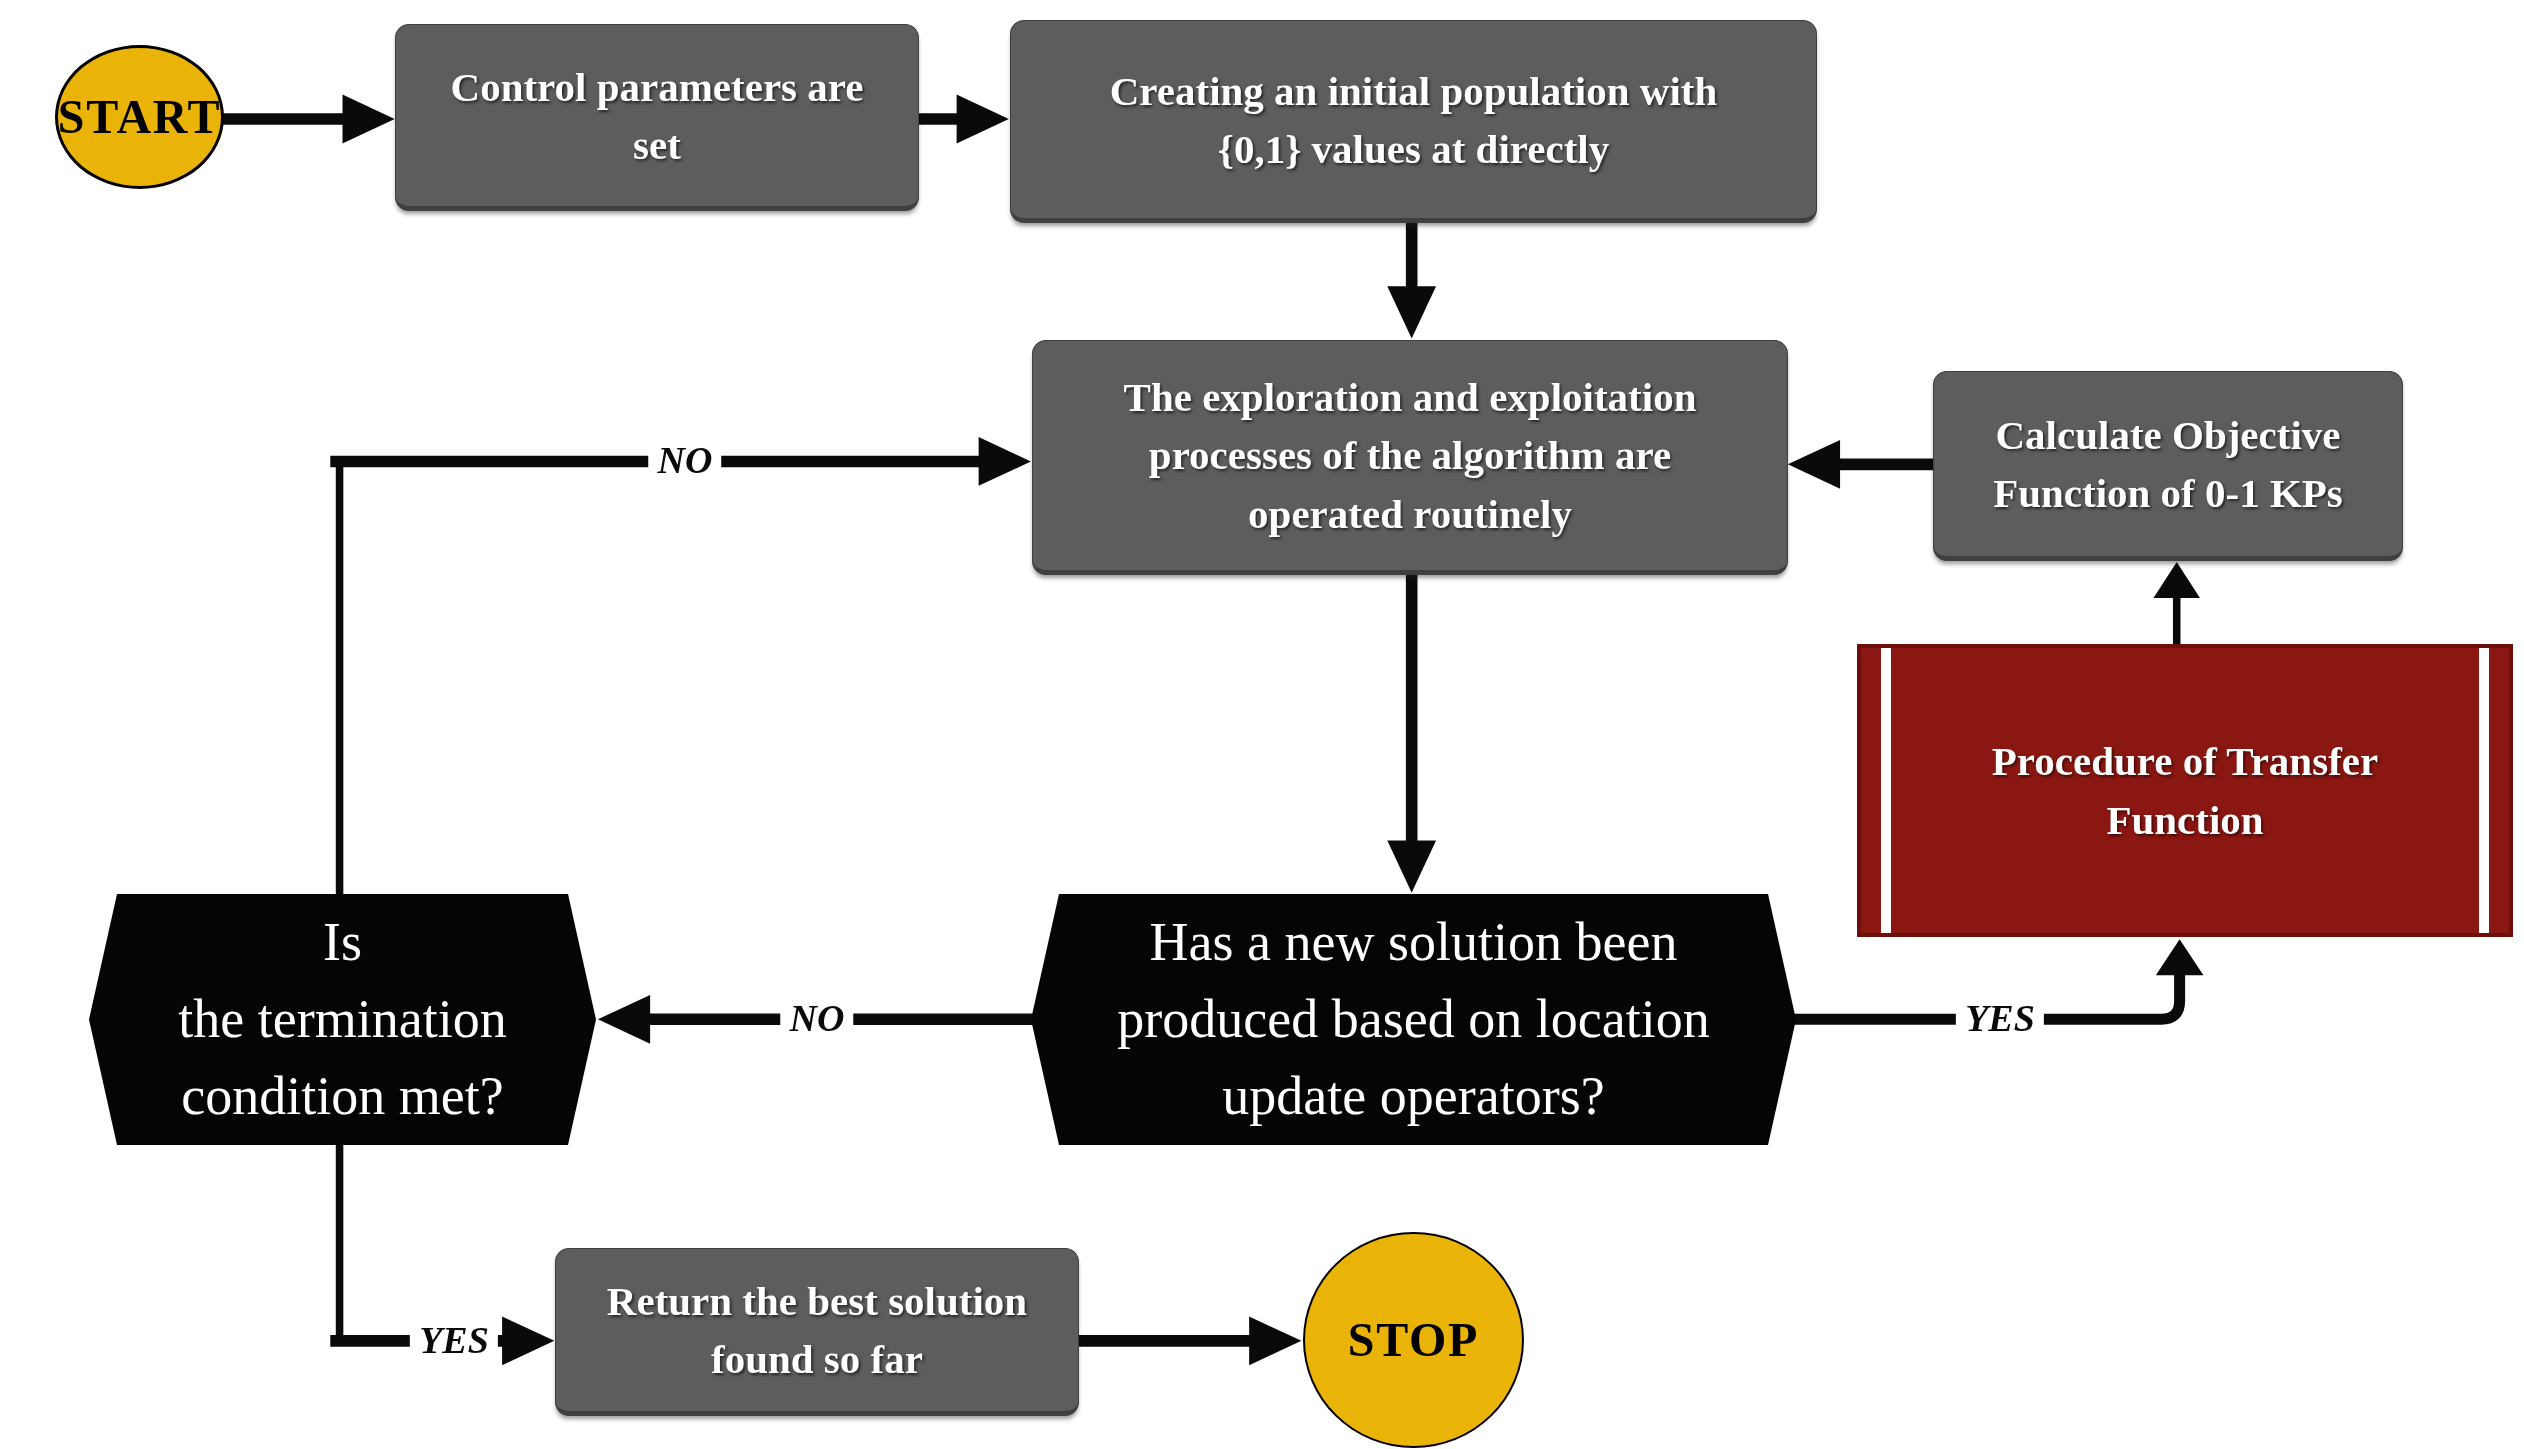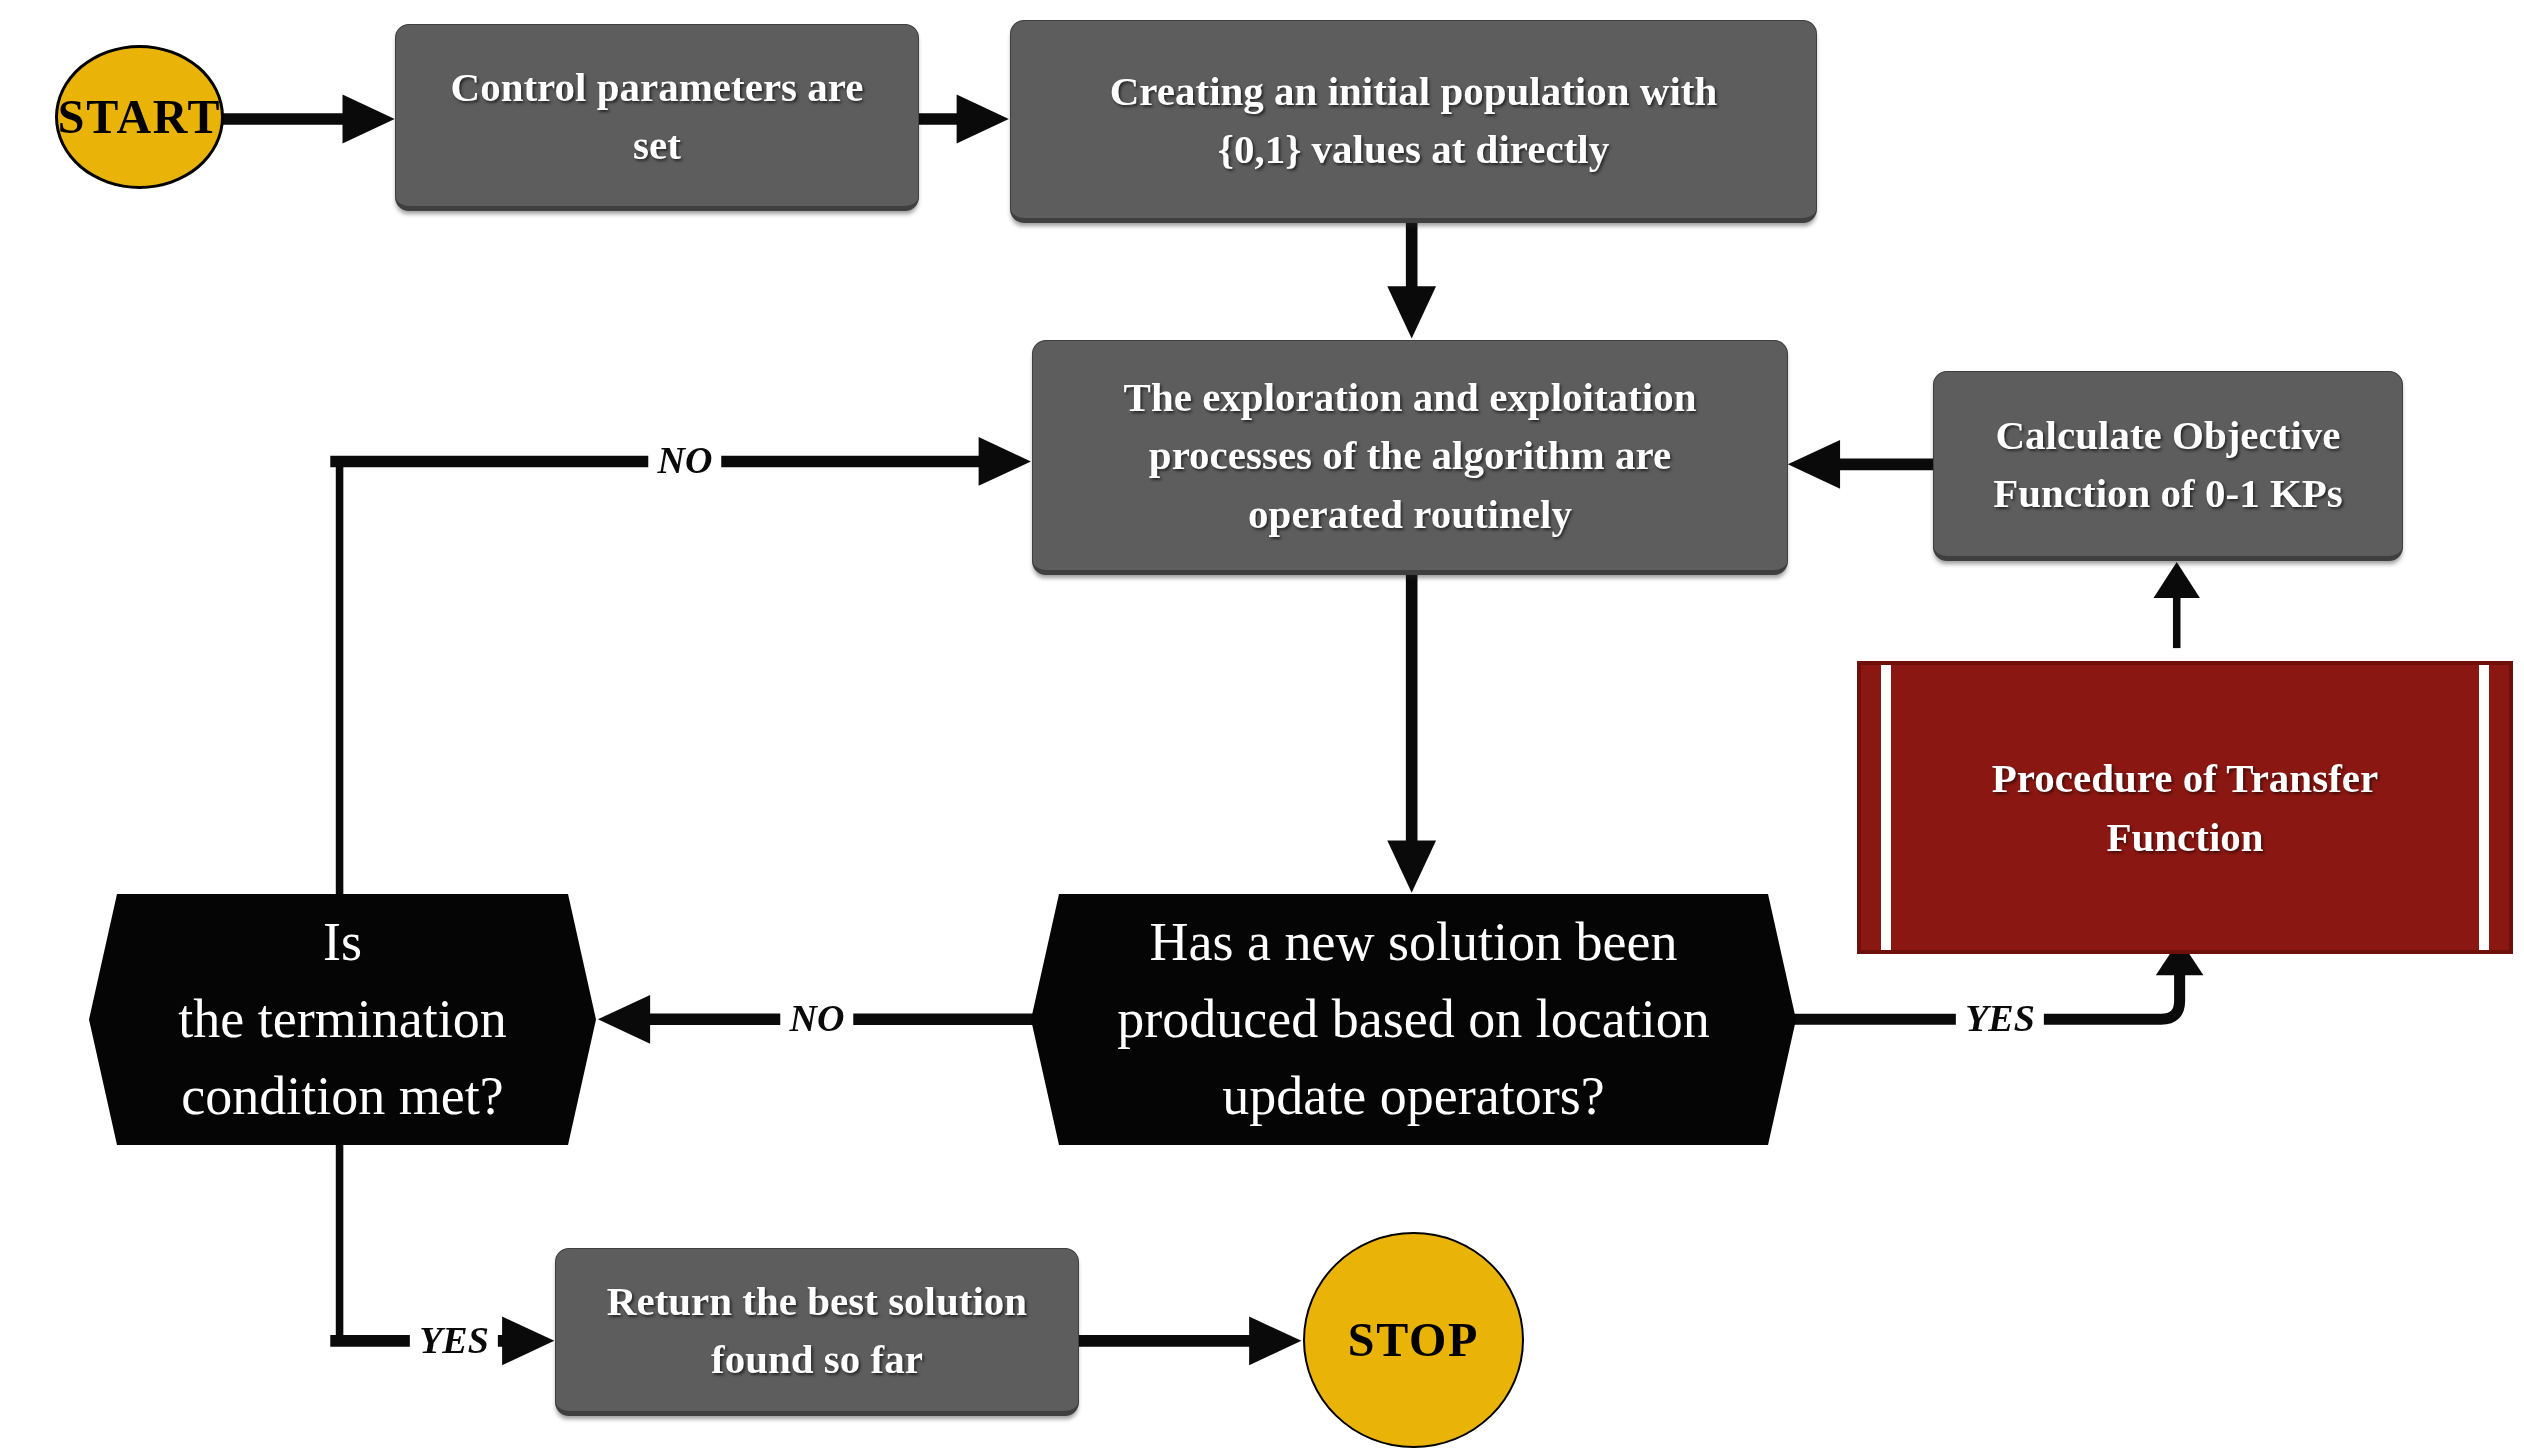--- a/index.html
+++ b/index.html
@@ -186,21 +186,21 @@
     <span class="label">The exploration and exploitation
 processes of the algorithm are
 operated routinely</span>
   </div>
 
   <div class="node process" style="left:1933px; top:371px; width:470px; height:190px;">
     <span class="label">Calculate Objective
 Function of 0-1 KPs</span>
   </div>
 
-  <div class="node predefined" style="left:1857px; top:644px; width:656px; height:293px;margin-top:17px;">
+  <div class="node predefined" style="left:1857px; top:644px; width:656px; height:293px;">
     <span class="vbar left"></span>
     <span class="vbar right"></span>
     <span class="label">Procedure of Transfer
 Function</span>
   </div>
 
   <div class="node decision" style="left:1031px; top:894px; width:765px; height:251px;">
     <span class="label">Has a new solution been
 produced based on location
 update operators?</span>

